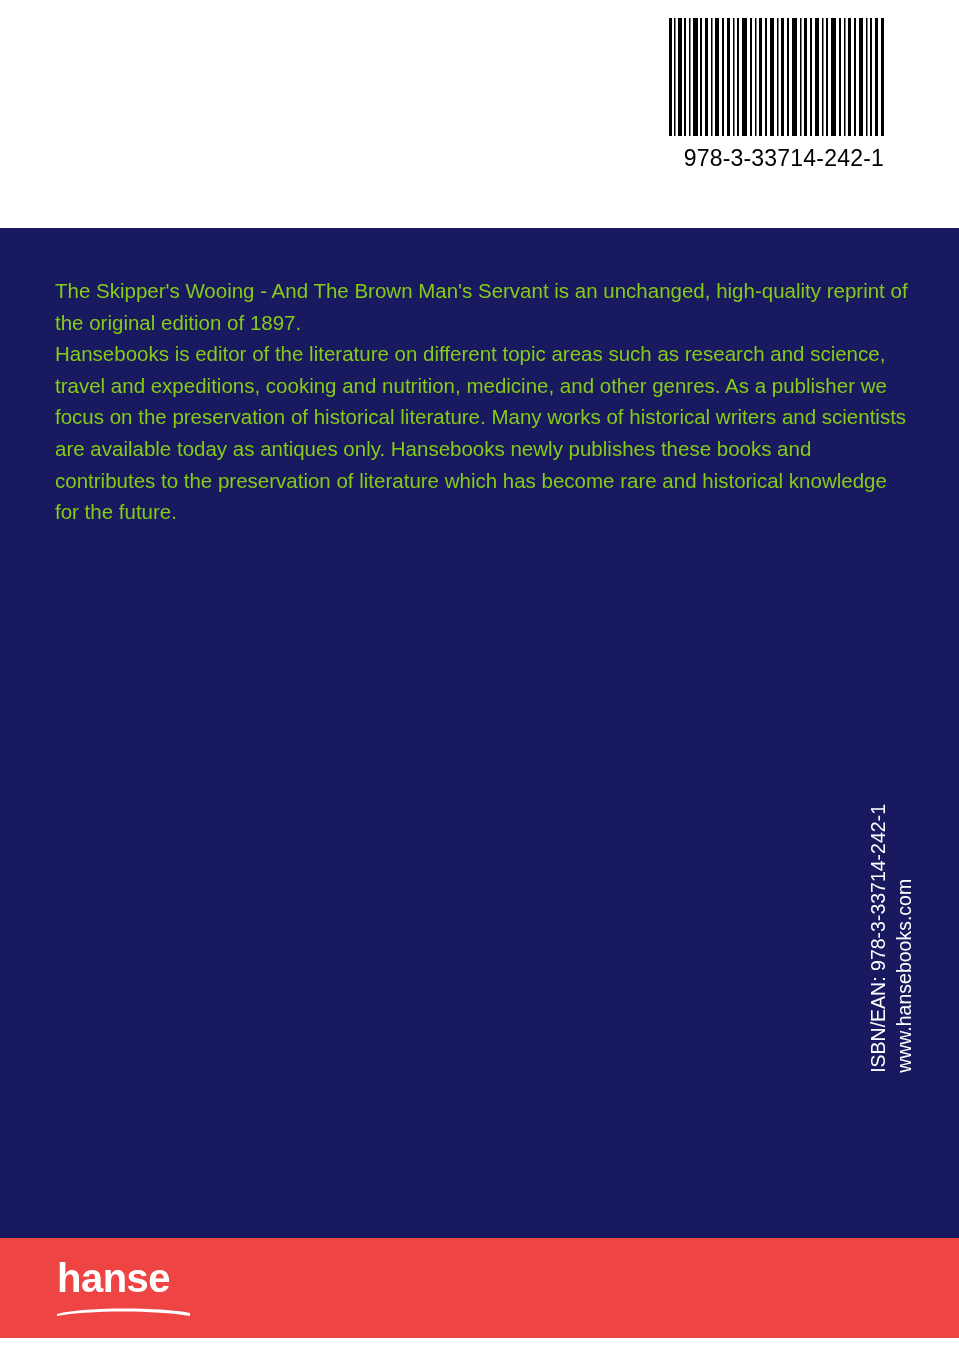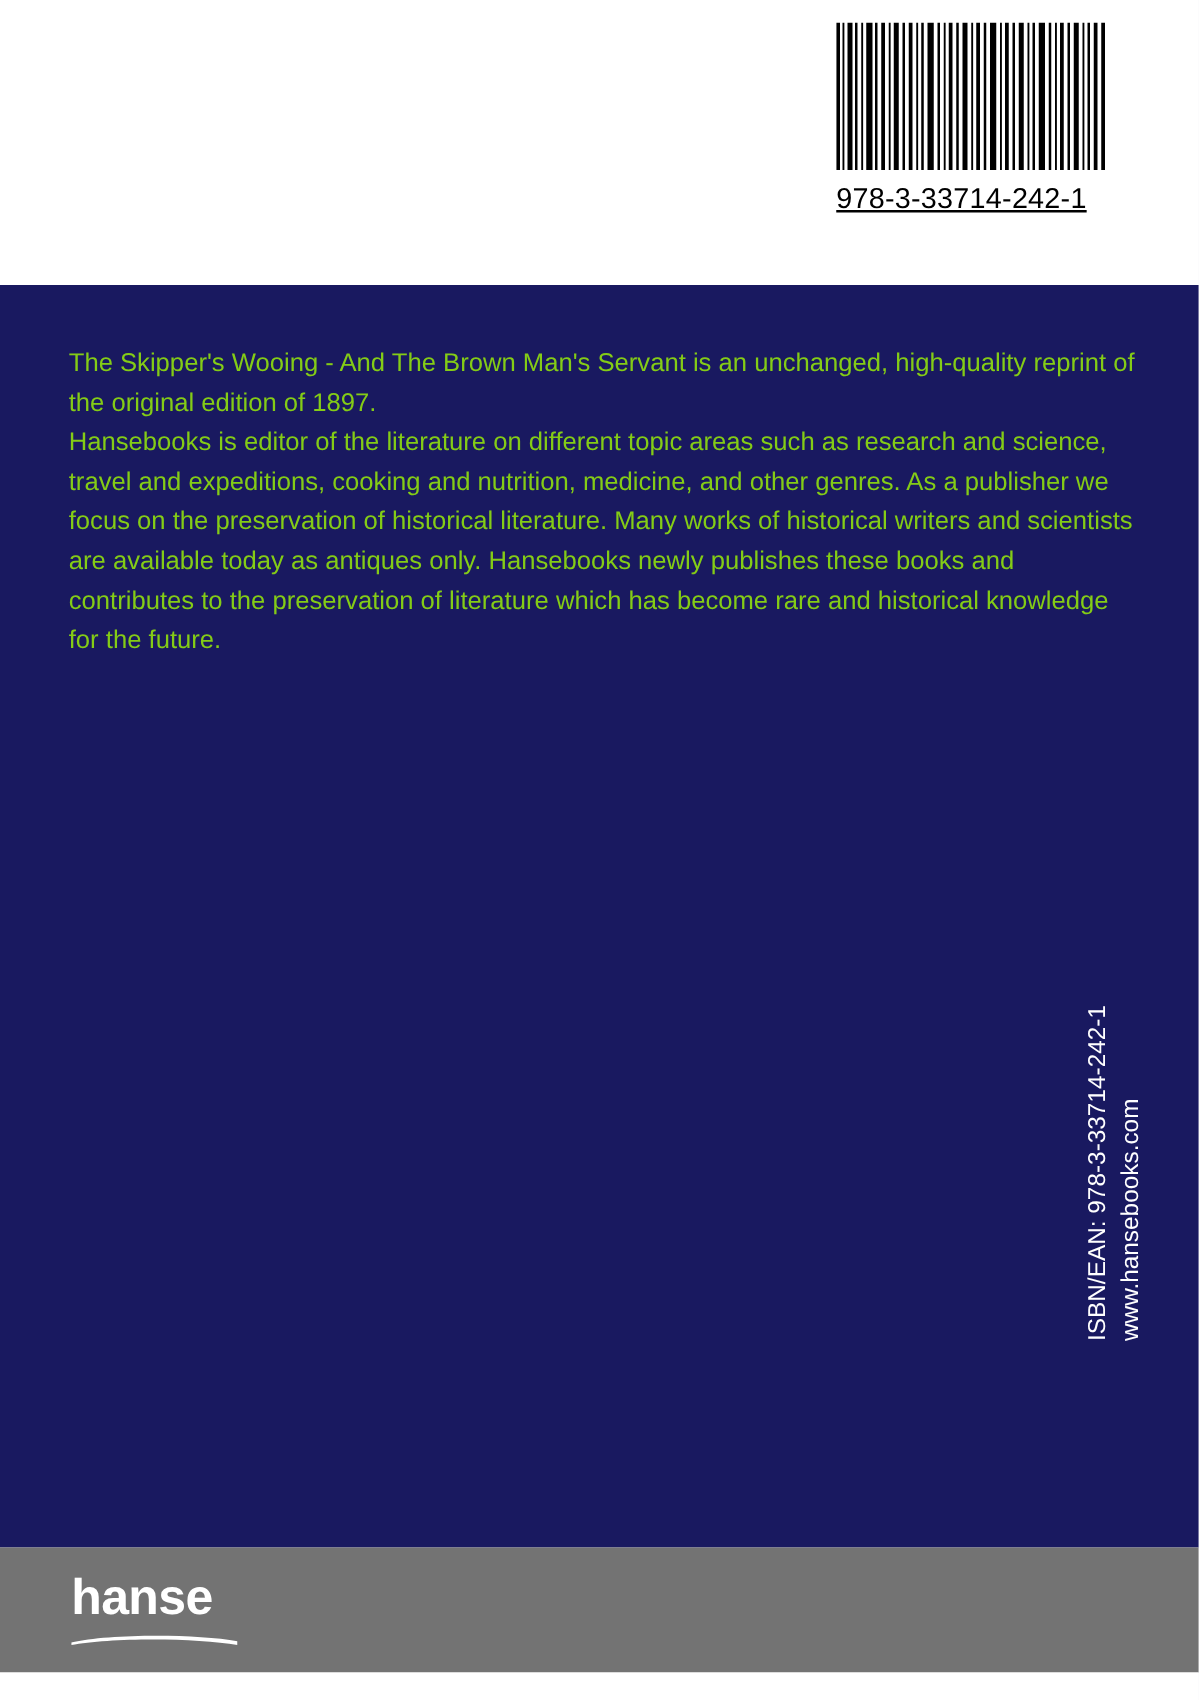--- a/index.html
+++ b/index.html
@@ -29,22 +29,21 @@
     width: 959px;
     height: 228px;
     background: #ffffff;
   }
 
   .barcode-block {
     position: absolute;
     top: 18px;
     right: 75px;
     width: 215px;
-    text-align: left;
-    text-decoration: underline;
+    text-align: right;
   }
 
   .barcode-bars {
     display: block;
     width: 215px;
     height: 118px;
   }
 
   .barcode-number {
     margin-top: 9px;
@@ -98,21 +97,21 @@
     display: block;
   }
 
   
   .red-footer {
     position: absolute;
     top: 1238px;
     left: 0;
     width: 959px;
     height: 100px;
-    background: #737373;
+    background: #ef4444;
   }
 
   .logo {
     position: absolute;
     left: 57px;
     top: 20px;
     color: #ffffff;
     font-size: 40px;
     font-weight: bold;
     letter-spacing: -0.5px;

